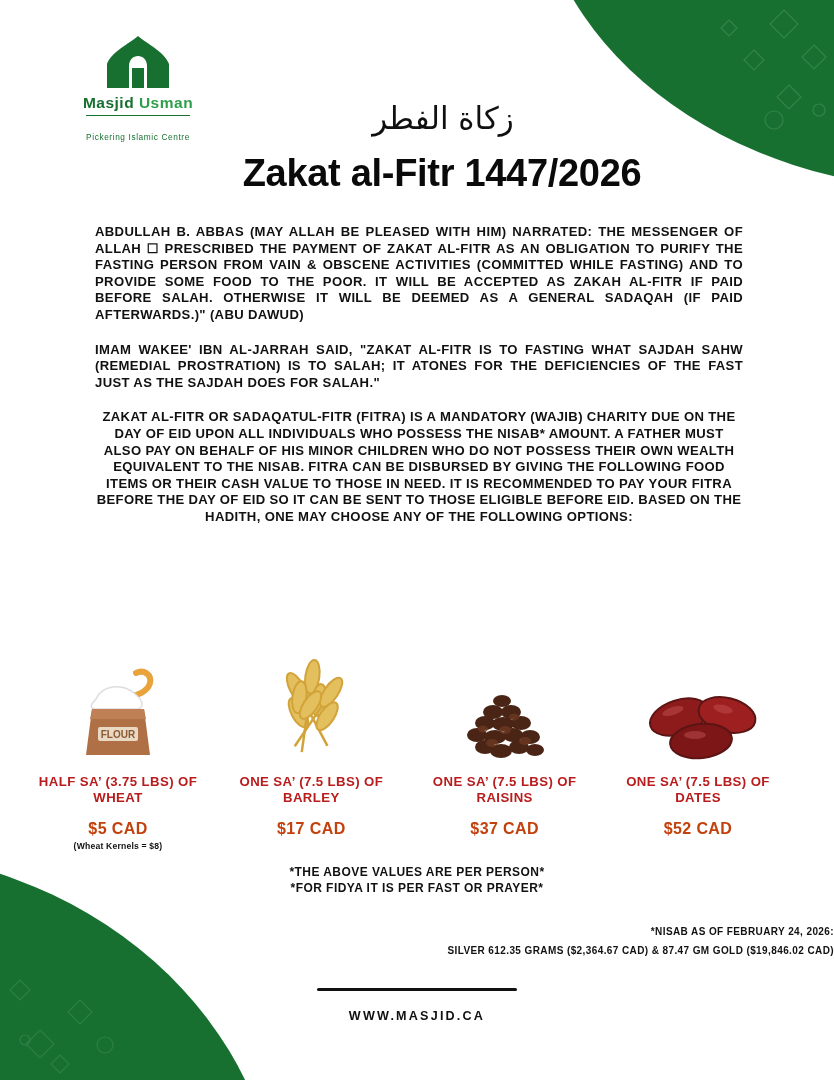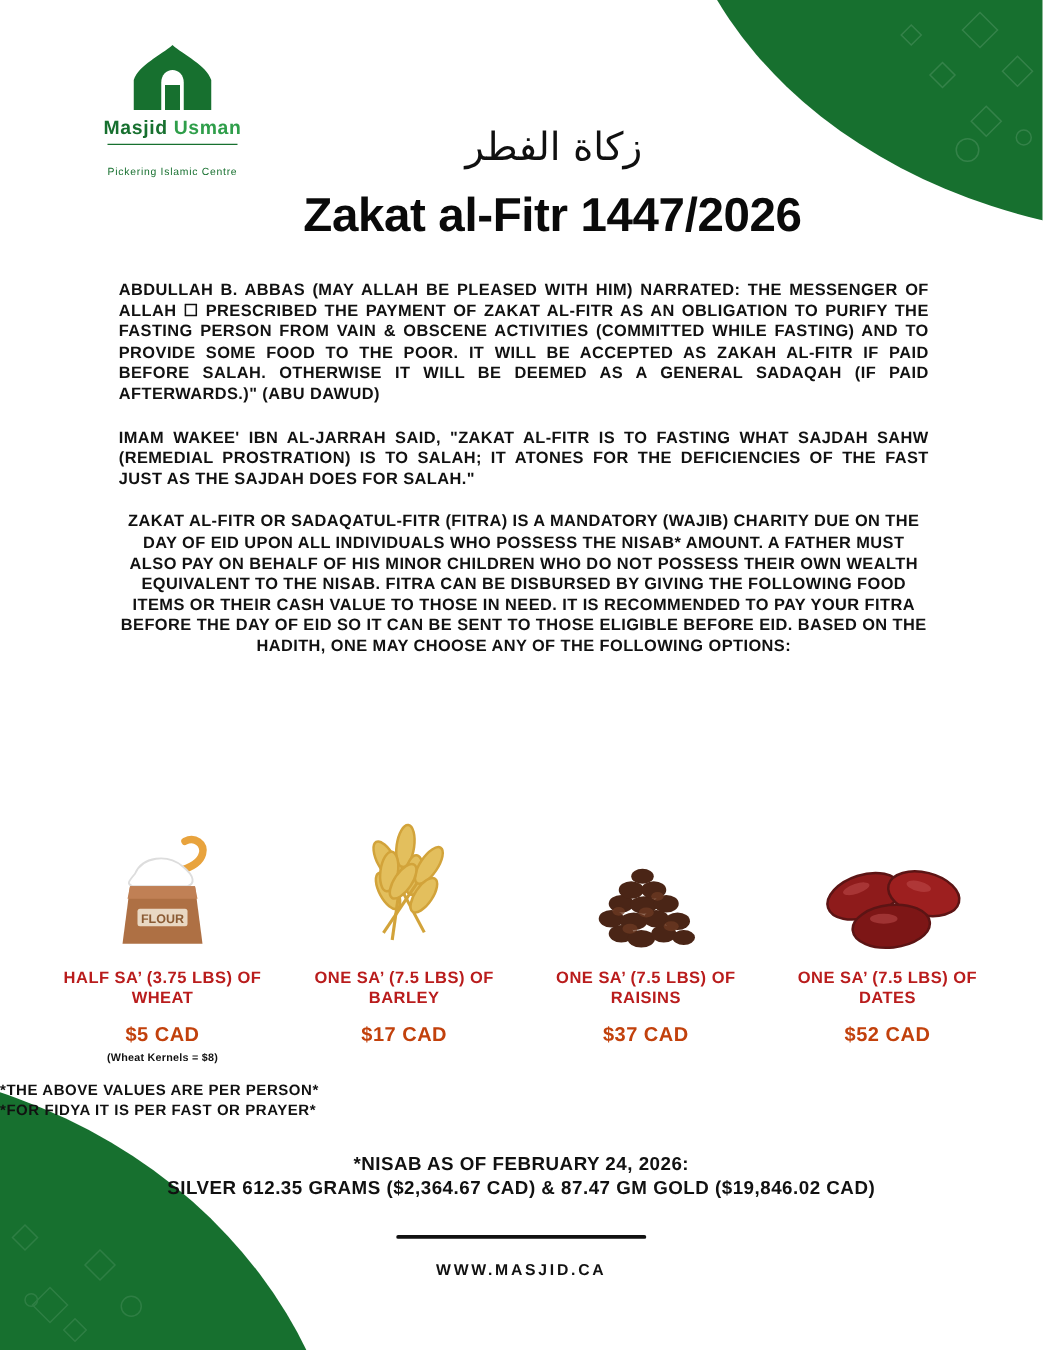--- a/index.html
+++ b/index.html
@@ -149,21 +149,21 @@
     margin-bottom: 18px;
     text-align: justify;
   }
   .para.last { margin-bottom: 0; text-align: center; }
   .para.hadith { text-align: justify; }
 
   
   .items {
     position: absolute;
     top: 655px;
-    left: 40px;
+    left: 28px;
     width: 760px;
     display: flex;
     justify-content: space-between;
   }
   .item {
     width: 180px;
     text-align: center;
   }
   .item-art {
     height: 105px;
@@ -195,35 +195,35 @@
     letter-spacing: .2px;
     color: #111;
   }
 
   
   .notes {
     position: absolute;
     top: 864px;
     left: 0;
     width: 834px;
-    text-align: left;
+    text-align: center;
     font-size: 12px;
     font-weight: bold;
     letter-spacing: .45px;
     line-height: 16px;
     color: #111;
     text-transform: uppercase;
   }
   .nisab {
     position: absolute;
     top: 922px;
     left: 0;
     width: 834px;
-    text-align: center;
-    font-size: 15px;
+    text-align: right;
+    font-size: 10px;
     font-weight: bold;
     letter-spacing: .4px;
     line-height: 19px;
     color: #111;
     text-transform: uppercase;
   }
   .divider {
     position: absolute;
     top: 988px;
     left: 317px;

